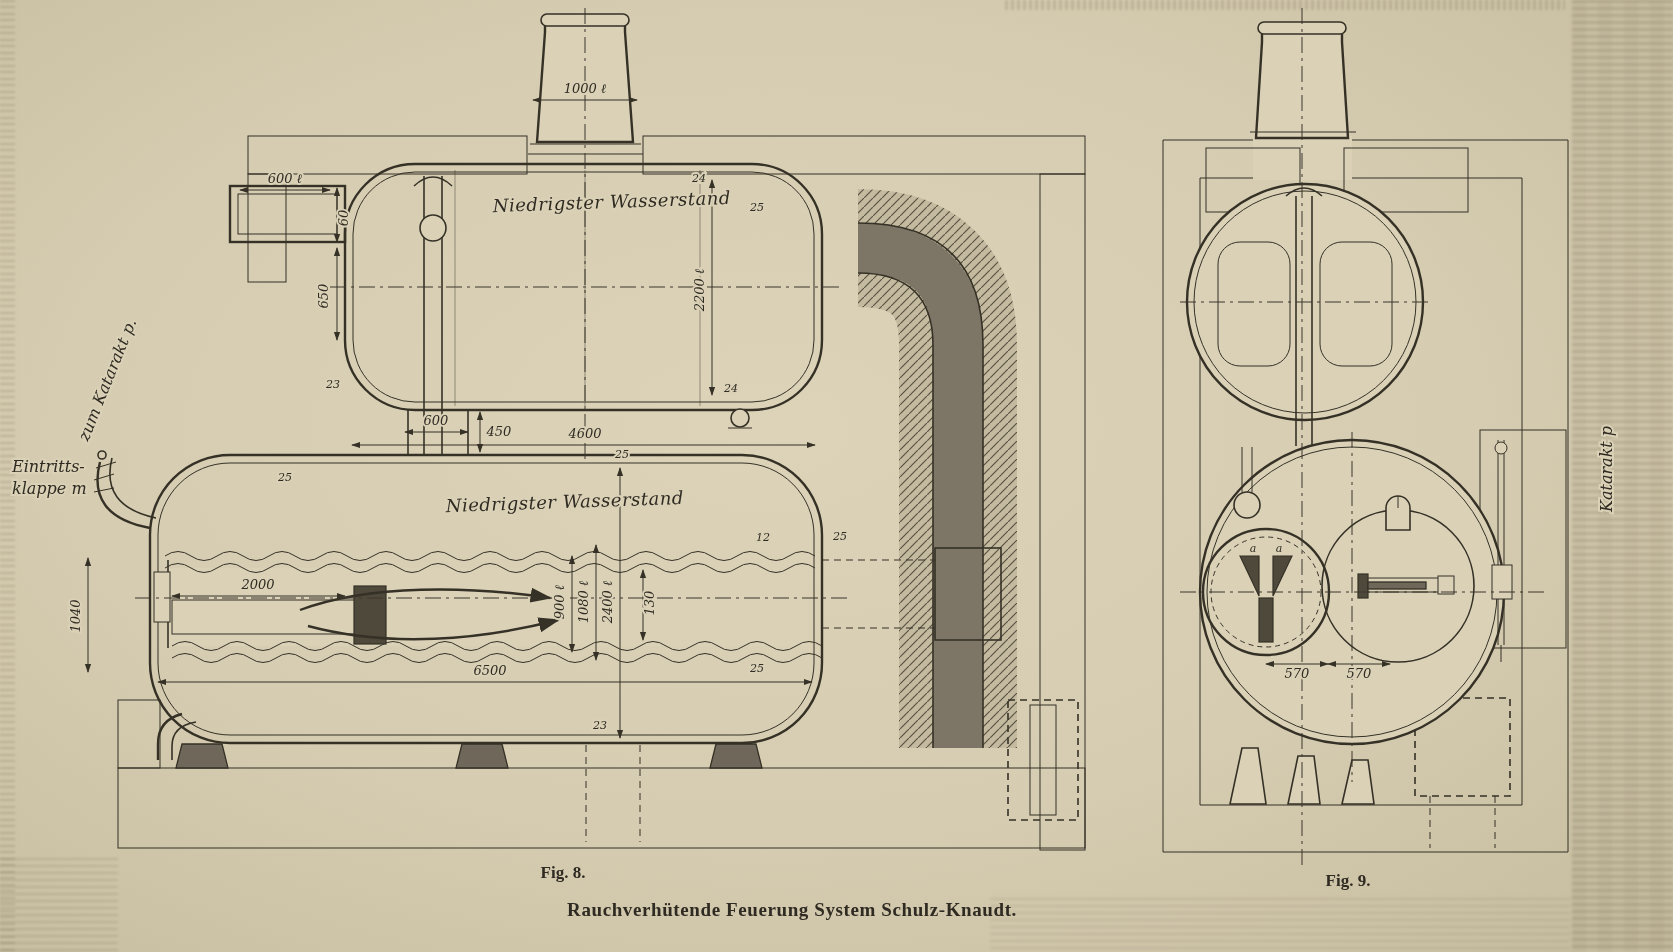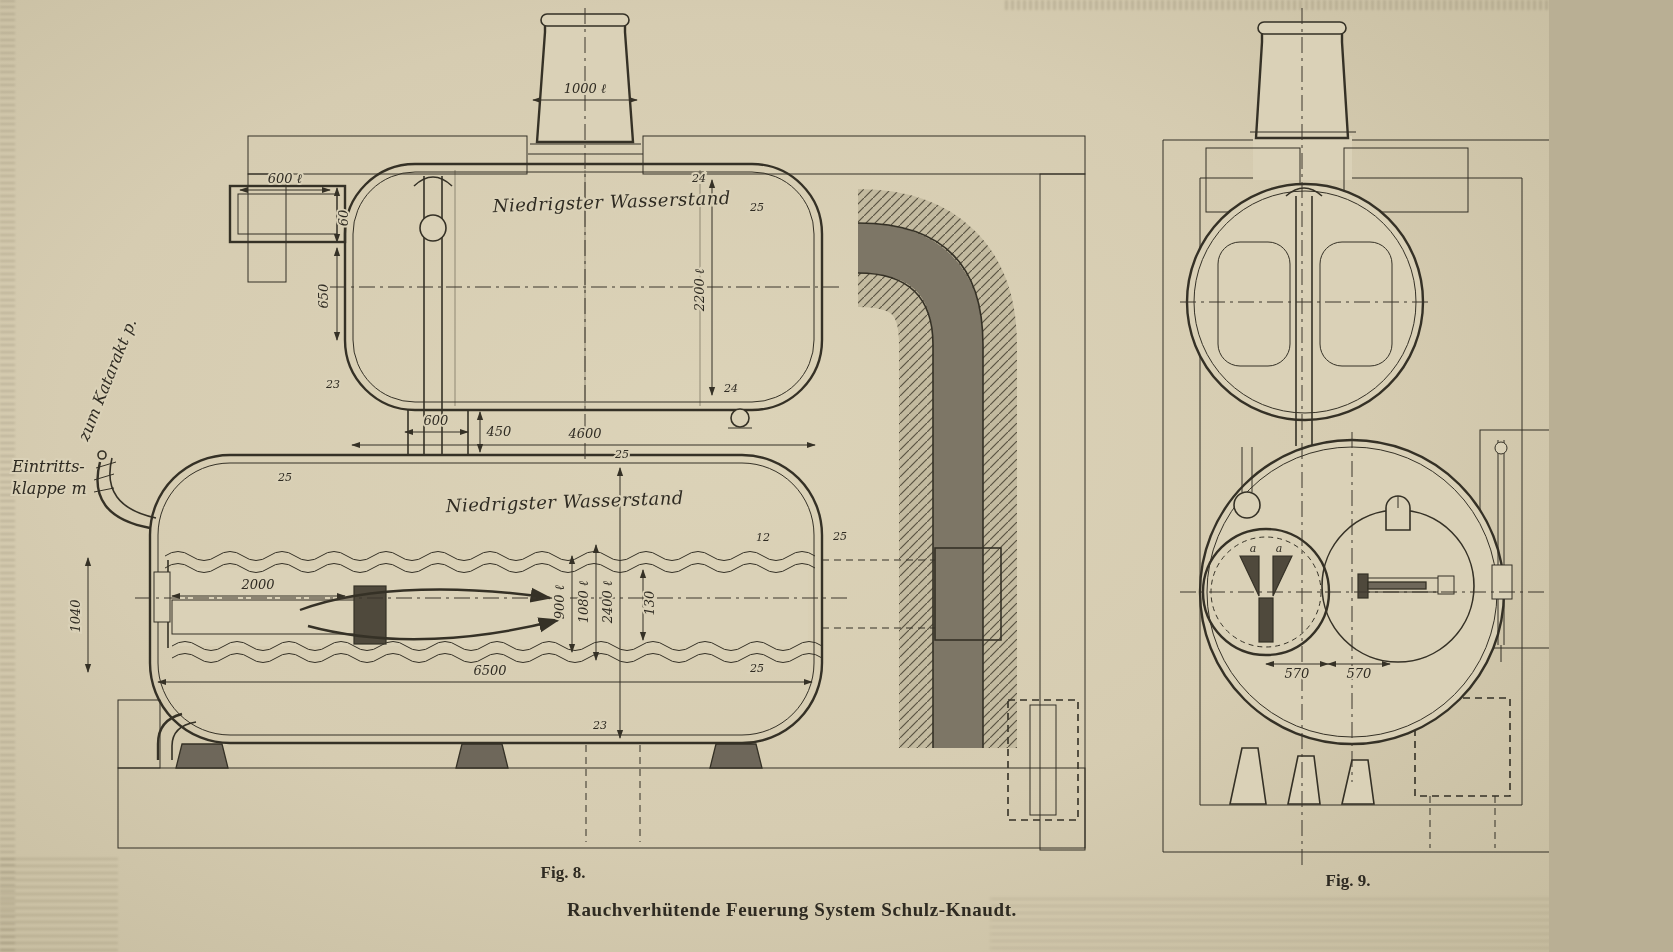--- a/index.html
+++ b/index.html
@@ -1,17 +1,17 @@
 <!DOCTYPE html>
 <html><head>
 <meta charset="utf-8">
 <style>
   html,body{margin:0;padding:0;background:#b9af94;}
   .page{
-    position:relative;width:1549px;height:952px;overflow:hidden;
+    position:relative;width:1673px;height:952px;overflow:hidden;
     background:radial-gradient(ellipse at 46% 45%, #dcd3b8 0%, #d6ccb1 55%, #c5bb9e 100%);
     font-family:"DejaVu Serif", serif;
   }
   .page svg{position:absolute;left:0;top:0;}
   .bleed{position:absolute;pointer-events:none;}
   .bleed-left{left:0;top:0;width:15px;height:100%;
     background:repeating-linear-gradient(180deg, rgba(88,78,56,.55) 0 2px, transparent 2px 6.5px);
     opacity:.33;filter:blur(1.2px);}
   .bleed-right{left:1572px;top:0;width:101px;height:100%;
     background:repeating-linear-gradient(180deg, rgba(88,78,56,.55) 0 2.6px, transparent 2.6px 7px),

